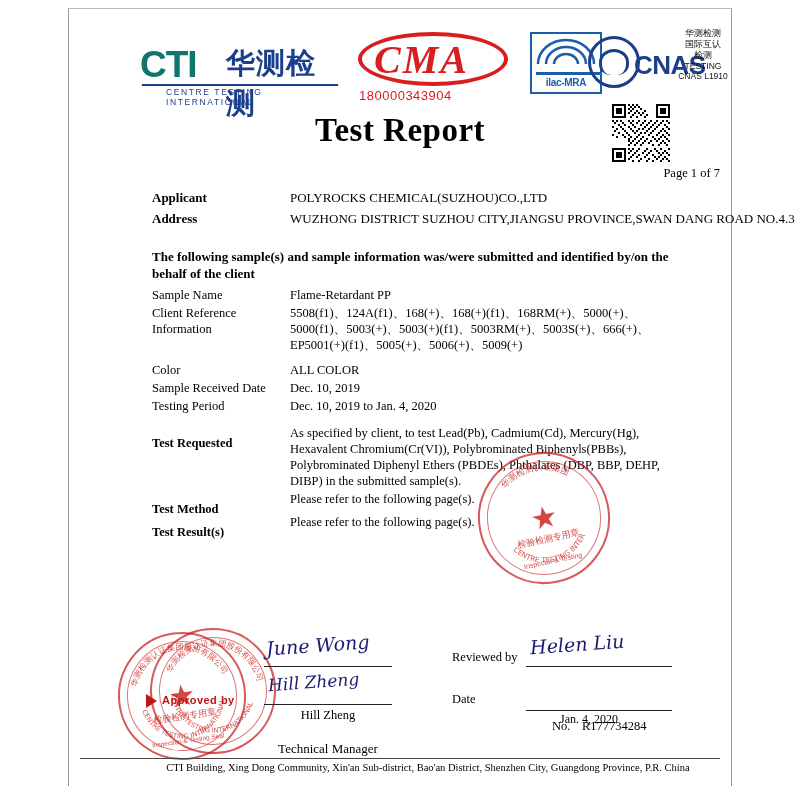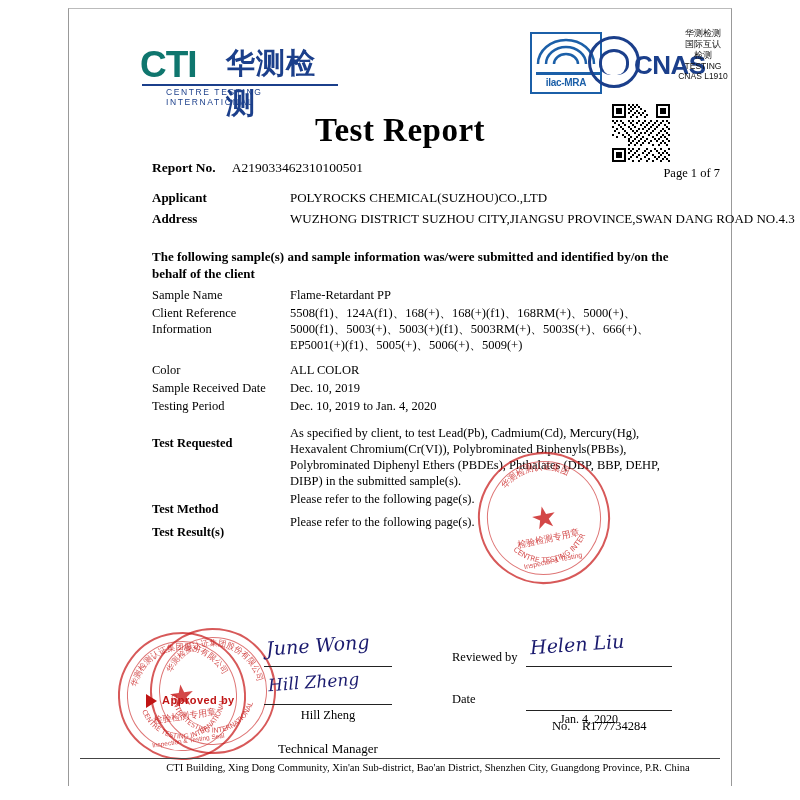--- a/index.html
+++ b/index.html
@@ -442,20 +442,25 @@
 
   <div class="header">
 
     <div class="cti-logo">
       <div class="cti-letters">CTI</div>
       <div class="cti-cn">华测检测</div>
       <div class="cti-rule"></div>
       <div class="cti-sub">CENTRE TESTING INTERNATIONAL</div>
     </div>
 
+    <div class="cma">
+      <div class="cma-ring"></div>
+      <div class="cma-text">CMA</div>
+      <div class="cma-num">180000343904</div>
+    </div>
 
     <div class="ilac">
       <svg width="68" height="32" style="position:absolute;left:0;top:4px;">
         <path d="M6 26 A28 24 0 0 1 62 26" stroke="#1b5fa8" stroke-width="2.5" fill="none"></path>
         <path d="M14 26 A20 17 0 0 1 54 26" stroke="#1b5fa8" stroke-width="2.5" fill="none"></path>
         <path d="M22 26 A12 10 0 0 1 46 26" stroke="#1b5fa8" stroke-width="2.5" fill="none"></path>
       </svg>
       <div class="ilac-bar"></div>
       <div class="ilac-label">ilac-MRA</div>
     </div>
@@ -660,23 +665,20 @@
         <rect x="13" y="28" width="1" height="1"></rect>
         <rect x="17" y="28" width="1" height="1"></rect>
         <rect x="20" y="28" width="1" height="1"></rect>
       <rect x="24" y="28" width="1" height="1"></rect>
         <rect x="28" y="28" width="1" height="1"></rect>
     </g>
   </svg>
 
   <div class="title">Test Report</div>
 
-  <div class="report-no">
-    <b>Report No.</b><span class="val">A219033462310100501</span>
-  </div>
   <div class="page-of">Page 1 of 7</div>
 
   <div class="kv" style="left:152px; top:190px; width:560px;">
     <span class="k">Applicant</span>
     <span class="v">POLYROCKS CHEMICAL(SUZHOU)CO.,LTD</span>
   </div>
   <div class="kv" style="left:152px; top:211px; width:560px;">
     <span class="k">Address</span>
     <span class="v">WUZHONG DISTRICT SUZHOU CITY,JIANGSU PROVINCE,SWAN DANG ROAD NO.4.3</span>
   </div>

